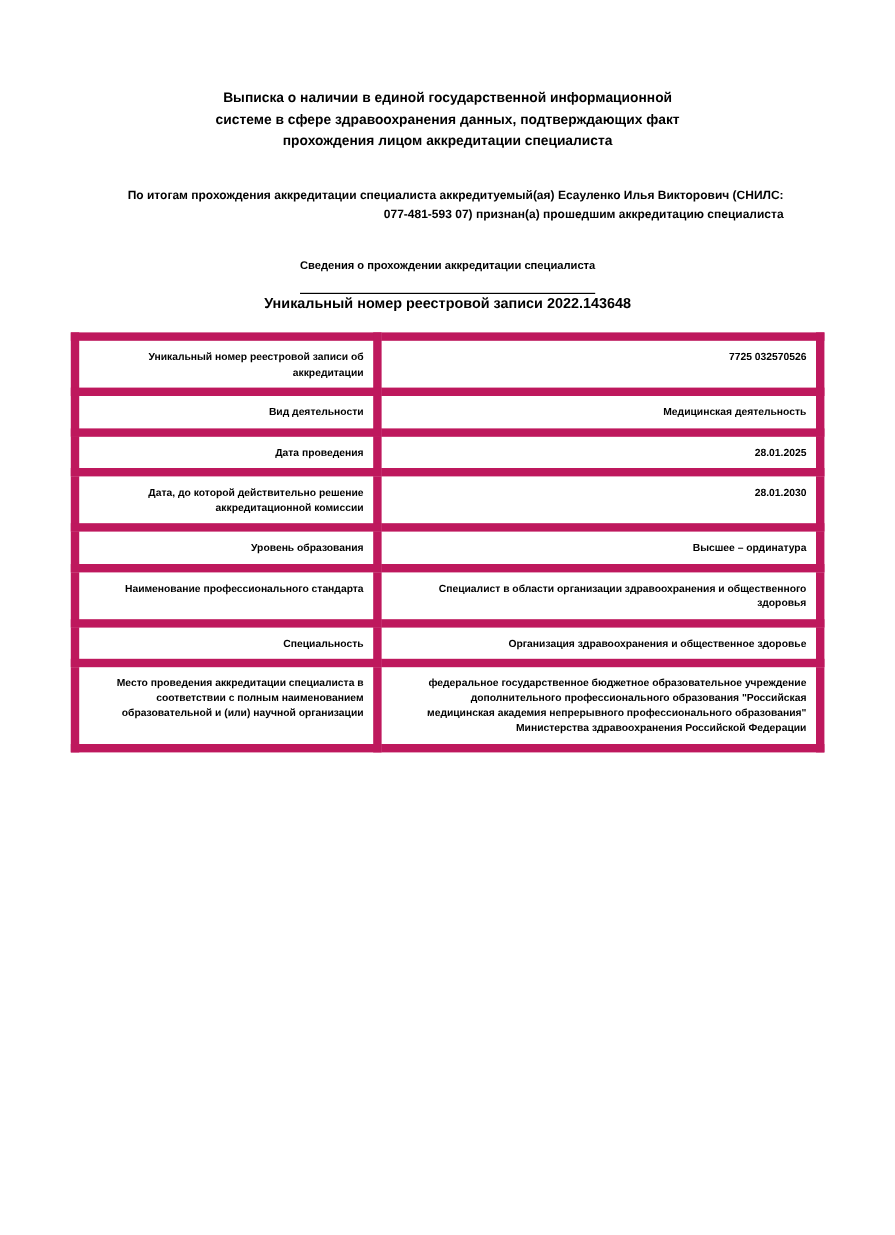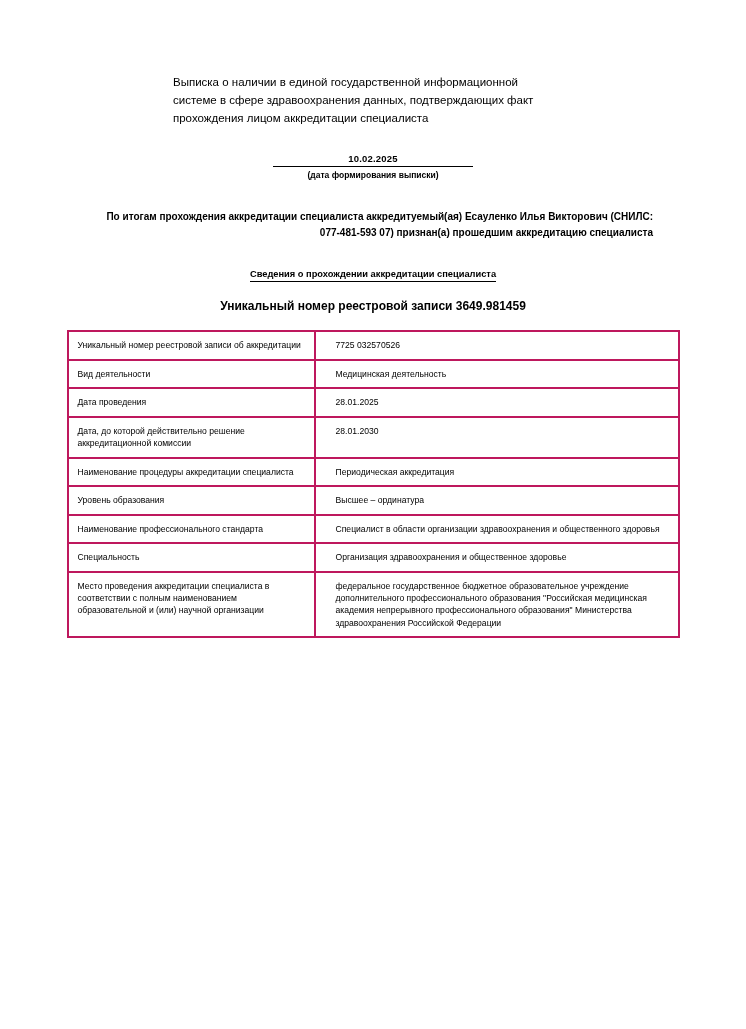--- a/index.html
+++ b/index.html
@@ -18,22 +18,23 @@
     position: relative;
     width: 746px;
     height: 1029px;
     box-sizing: border-box;
     padding: 0;
     background: #ffffff;
   }
   .doc-title {
     width: 400px;
     margin: 74px auto 0 auto;
+    text-align: center;
     font-size: 11.5px;
-    font-weight: normal;
+    font-weight: bold;
     line-height: 1.55;
   }
   .doc-title div {
     white-space: normal;
   }
   .date-block {
     margin: 26px auto 0 auto;
     width: 200px;
     text-align: center;
   }
@@ -60,96 +61,89 @@
   }
   .section-underline {
     width: 560px;
     margin: 28px auto 0 auto;
     text-align: center;
     font-size: 9.3px;
     font-weight: bold;
   }
   .section-underline span {
     border-bottom: 1px solid #000;
-    padding-bottom: 2px;
+    padding-bottom: 18px;
   }
   .record-number {
     width: 560px;
     margin: 20px auto 0 auto;
     text-align: center;
     font-size: 12px;
     font-weight: bold;
   }
   table.info {
     width: 562px;
     margin: 17px auto 0 auto;
     border-collapse: collapse;
     table-layout: fixed;
   }
   table.info td {
-    border: 2px solid #be185d;
+    border: 7px solid #be185d;
     font-size: 8.6px;
-    font-weight: normal;
+    font-weight: bold;
     line-height: 1.45;
     padding: 7px 8px 7px 9px;
     vertical-align: top;
+    text-align: right;
   }
   table.info td.label {
     width: 228px;
   }
   table.info td.value {
     width: 334px;
     padding-left: 20px;
   }
 </style>
 </head>
 <body>
 
 <div class="page">
 
   <div class="doc-title">
     <div>Выписка о наличии в единой государственной информационной</div>
     <div>системе в сфере здравоохранения данных, подтверждающих факт</div>
     <div>прохождения лицом аккредитации специалиста</div>
   </div>
 
-  <div class="date-block">
-    <span class="date-value">10.02.2025</span>
-    <div class="date-caption">(дата формирования выписки)</div>
-  </div>
 
   <div class="result-par">По итогам прохождения аккредитации специалиста аккредитуемый(ая) Есауленко Илья Викторович (СНИЛС: 077-481-593 07) признан(а) прошедшим аккредитацию специалиста</div>
 
   <div class="section-underline">
     <span>Сведения о прохождении аккредитации специалиста</span>
   </div>
 
-  <div class="record-number">Уникальный номер реестровой записи 3649.981459</div>
+  <div class="record-number">Уникальный номер реестровой записи 2022.143648</div>
 
   <table class="info">
     <tbody>
       <tr>
         <td class="label">Уникальный номер реестровой записи об аккредитации</td>
         <td class="value">7725 032570526</td>
       </tr>
       <tr>
         <td class="label">Вид деятельности</td>
         <td class="value">Медицинская деятельность</td>
       </tr>
       <tr>
         <td class="label">Дата проведения</td>
         <td class="value">28.01.2025</td>
       </tr>
       <tr>
         <td class="label">Дата, до которой действительно решение аккредитационной комиссии</td>
         <td class="value">28.01.2030</td>
-      </tr>
-      <tr>
-        <td class="label">Наименование процедуры аккредитации специалиста</td>
-        <td class="value">Периодическая аккредитация</td>
       </tr>
       <tr>
         <td class="label">Уровень образования</td>
         <td class="value">Высшее – ординатура</td>
       </tr>
       <tr>
         <td class="label">Наименование профессионального стандарта</td>
         <td class="value">Специалист в области организации здравоохранения и общественного здоровья</td>
       </tr>
       <tr>

